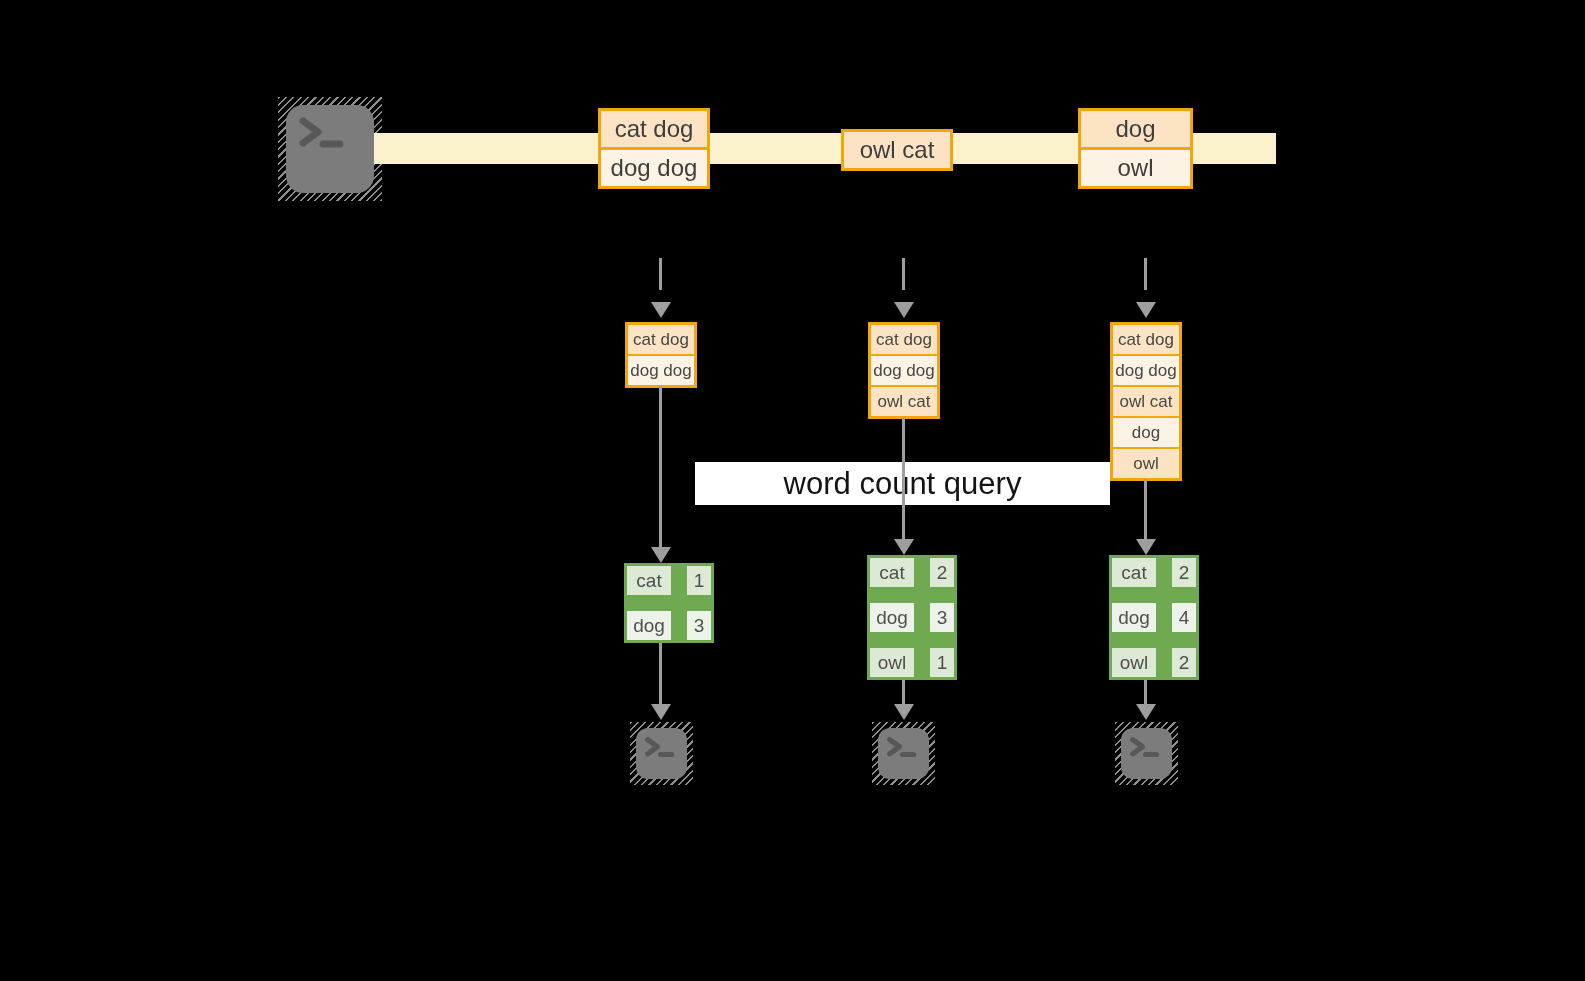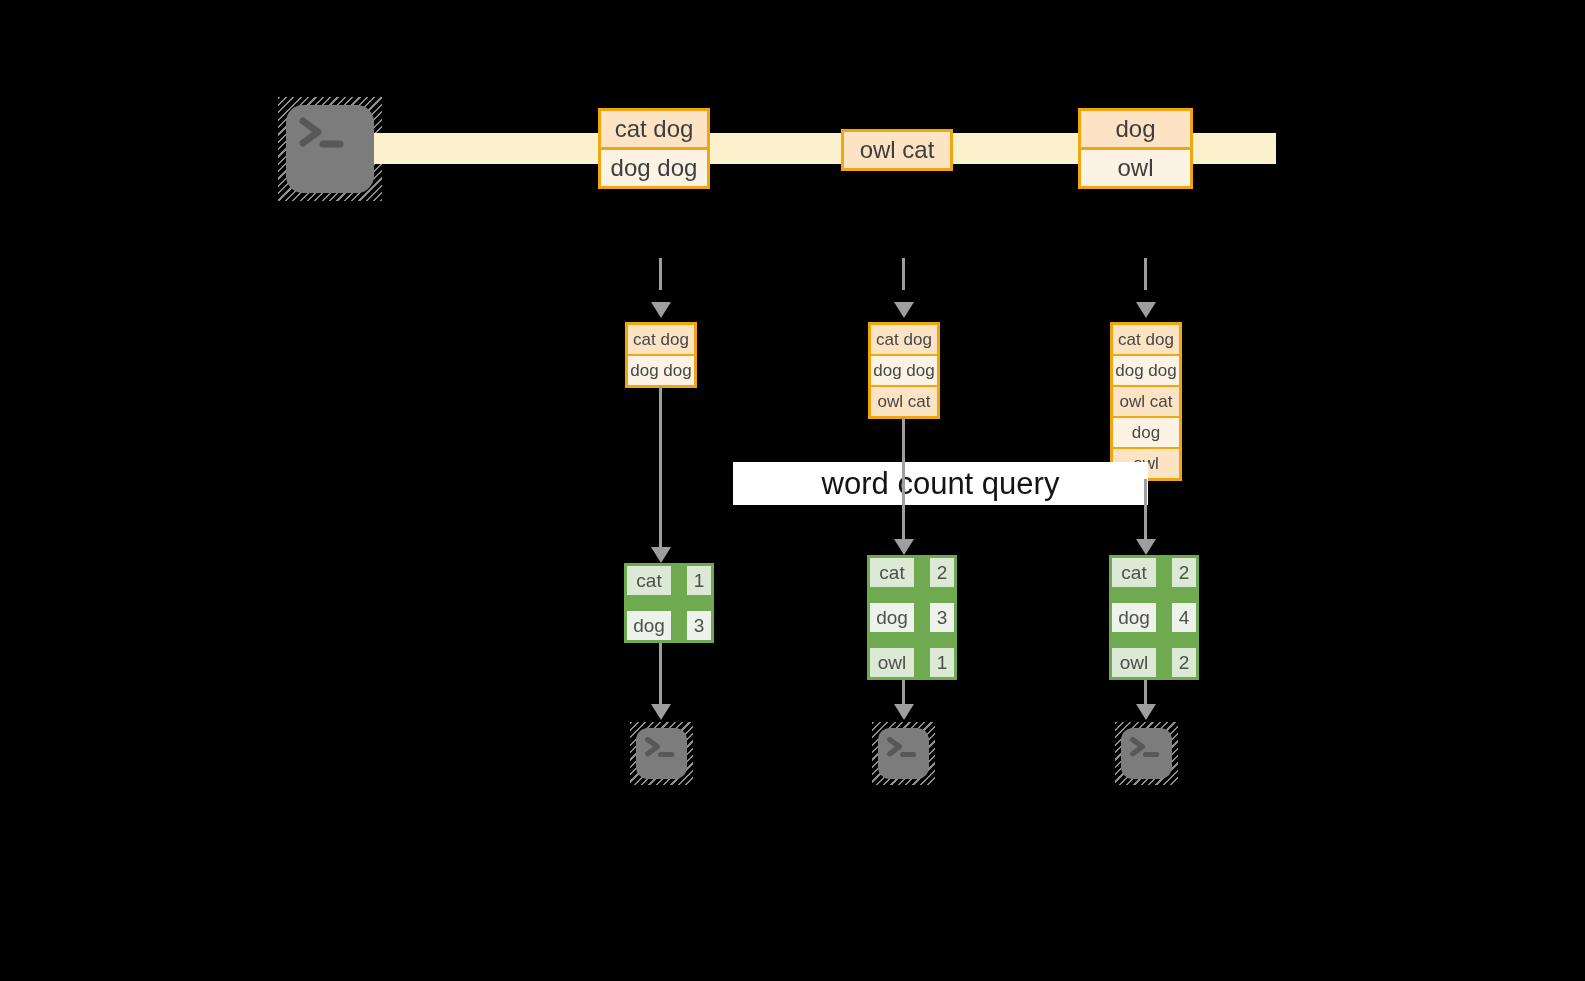--- a/index.html
+++ b/index.html
@@ -28,21 +28,21 @@
   .obox .rec-row:nth-child(even),.obox .st-row:nth-child(even){background:#fdf3e4;}
 
   
   .vline{position:absolute;width:3px;background:#9e9e9e;}
   .vdash{position:absolute;width:3px;background:#9e9e9e;}
   .ahead{position:absolute;width:0;height:0;border-left:10px solid transparent;
          border-right:10px solid transparent;border-top:16px solid #9e9e9e;}
 
   
   .banner{position:absolute;left:695px;top:462px;width:415px;height:43px;background:#ffffff;
-          text-align:center;line-height:43px;font-size:31px;font-weight:300;color:#141414;z-index:3;margin-left:38px;}
+          text-align:center;line-height:43px;font-size:31px;font-weight:300;color:#141414;z-index:3;}
   .over-banner{z-index:4;}
 
   
   .gt{position:absolute;display:grid;grid-template-columns:44px 24px;gap:16px;
       background:#6faa50;border:3px solid #6faa50;z-index:4;}
   .gt-cell{height:29px;line-height:29px;text-align:center;font-size:19px;color:#4f4f4f;}
   .gt-cell:nth-child(4n+1),.gt-cell:nth-child(4n+2){background:#dce9d4;}
   .gt-cell:nth-child(4n+3),.gt-cell:nth-child(4n){background:#edf3ea;}
 </style>
 </head>

